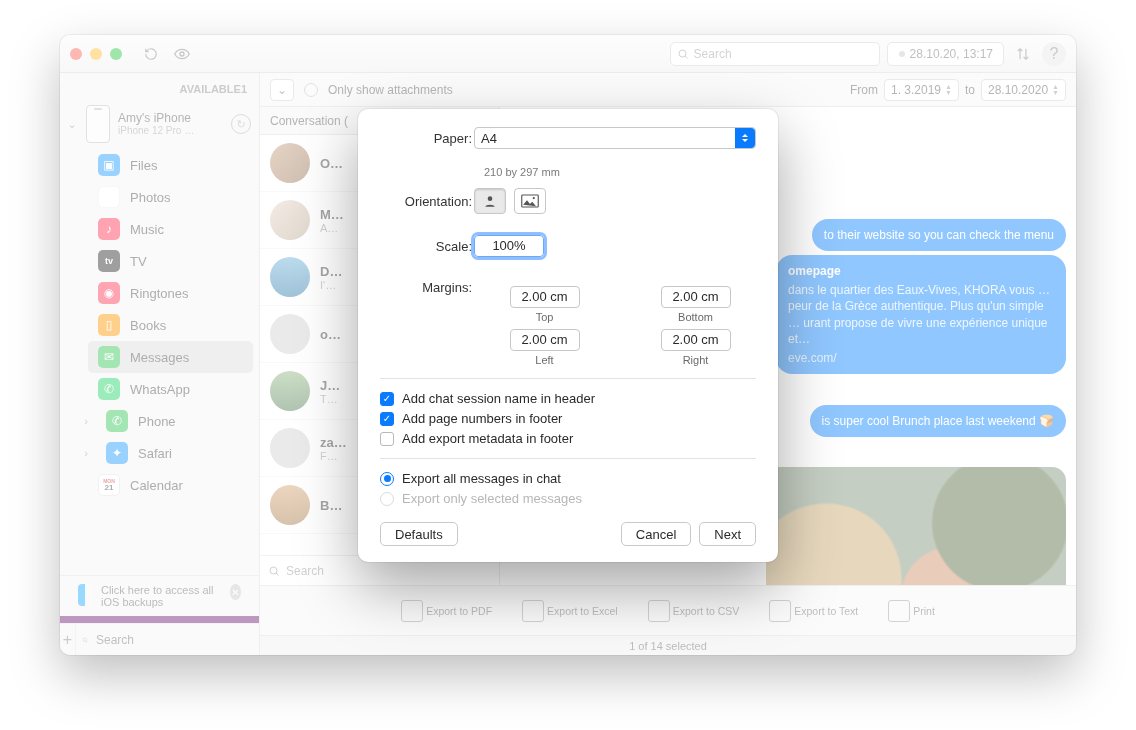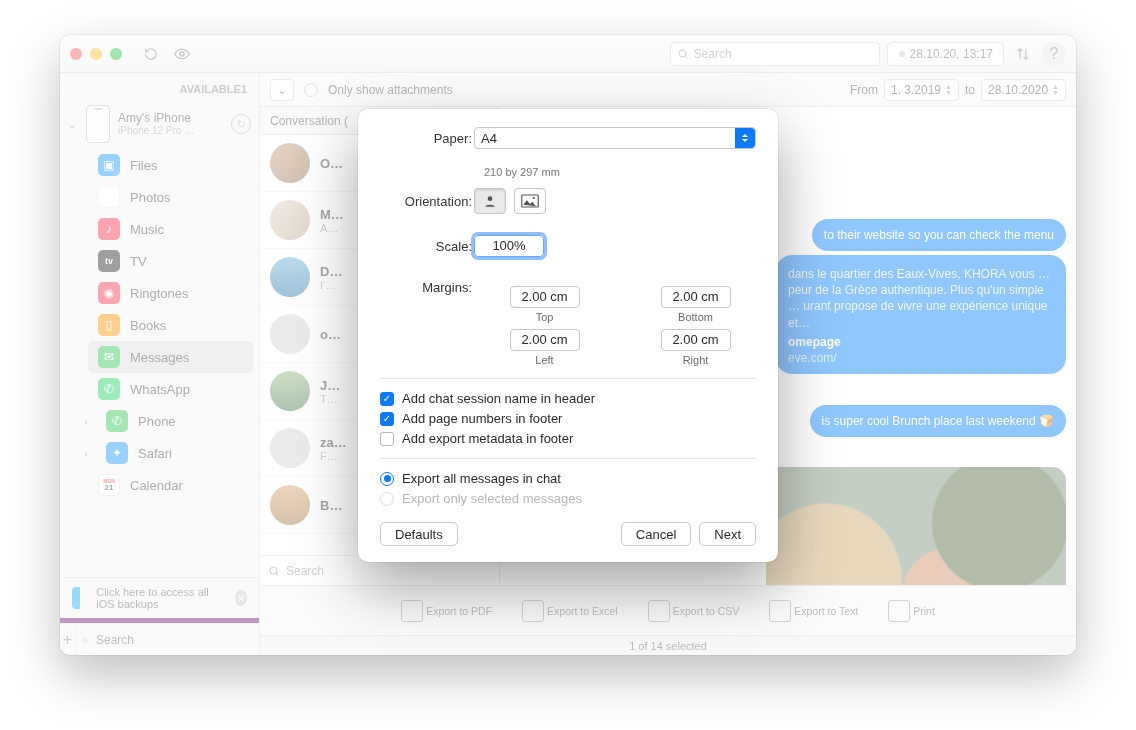--- a/index.html
+++ b/index.html
@@ -41,21 +41,21 @@
   .hist-ic{width:20px;height:20px;border:1.5px solid #b0b0b0;border-radius:50%;display:flex;align-items:center;justify-content:center;color:#b0b0b0;font-size:11px;margin-left:auto}
 
   .sb-list{padding-left:28px}
   .sb-item{display:flex;align-items:center;gap:10px;height:32px;padding:0 10px;font-size:13px;color:#4a4a4a;border-radius:5px;margin:0 6px 0 0}
   .sb-item.sel{background:#dcdcdc}
   .sb-ic{width:22px;height:22px;border-radius:5px;display:flex;align-items:center;justify-content:center;color:#fff;font-size:12px}
   .ic-files{background:#1e9bff}.ic-photos{background:#fff;border:1px solid #eee}.ic-music{background:#ff3154}.ic-tv{background:#2c2c2c;font-size:9px;font-weight:700}.ic-ring{background:#ff3757}.ic-books{background:#ff9500}.ic-msg{background:#34c759}.ic-wa{background:#25d366}.ic-phone{background:#34c759}.ic-safari{background:#1f9bff}.ic-cal{background:#fff;border:1px solid #e0e0e0;color:#444;font-size:8px;font-weight:700;line-height:1;flex-direction:column}
   .cal-top{font-size:5px;color:#d33}
 
   .sb-foot { margin-top:auto; border-top:1px solid #dedede; }
-  .backup-note{display:flex;align-items:center;gap:8px;padding:8px 12px;font-size:11px;color:#6a6a6a;border-bottom:5px solid #701a75}
+  .backup-note{display:flex;align-items:flex-start;gap:8px;padding:8px 18px;font-size:11px;color:#6a6a6a;border-bottom:7px solid #701a75}
   .finder-ic{width:22px;height:22px;border-radius:4px;background:linear-gradient(90deg,#1faaff 50%,#f5f5f5 50%);position:relative}
   .close-x{margin-left:auto;width:16px;height:16px;border-radius:50%;background:#c8c8c8;color:#fff;font-size:10px;display:flex;align-items:center;justify-content:center}
   .sb-search{display:flex;align-items:center;height:32px;border-top:1px solid #e4e4e4}
   .plus{width:30px;display:flex;align-items:center;justify-content:center;color:#8a8a8a;font-size:16px;border-right:1px solid #e4e4e4;height:100%}
   .sb-search input{border:none;background:transparent;flex:1;padding:0 8px;font-size:12px;color:#666;outline:none}
 
   
   .main{flex:1;display:flex;flex-direction:column}
   .filterbar{height:34px;background:#f6f6f6;border-bottom:1px solid #dcdcdc;display:flex;align-items:center;padding:0 10px;gap:10px;font-size:12px;color:#5a5a5a}
   .sq-btn{width:24px;height:22px;border:1px solid #d0d0d0;border-radius:4px;background:#fff;display:flex;align-items:center;justify-content:center;color:#7a7a7a}
@@ -336,22 +336,22 @@
                 <circle cx="11" cy="11" r="7"></circle>
                 <path d="M21 21l-5-5"></path>
               </svg>
             <span>Search</span>
           </div>
         </div>
 
         <div class="chat-col">
           <div class="bubble" style="right:10px;top:112px">to their website so you can check the menu</div>
           <div class="bubble" style="right:10px;top:148px;width:290px">
+            <div style="font-weight:600">omepage</div>
             <div style="opacity:.85;margin:3px 0">dans le quartier des Eaux-Vives, KHORA vous … peur de la Grèce authentique. Plus qu'un simple … urant propose de vivre une expérience unique et…</div>
-            <div style="font-weight:600">omepage</div>
             <div style="opacity:.75">eve.com/</div>
           </div>
           <div class="bubble" style="right:10px;top:298px">is super cool Brunch place last weekend 🍞</div>
           <div class="food-pic"></div>
         </div>
       </div>
 
       <div class="toolbar">
         <div class="tb-item">
             <div class="tb-ic"></div>

